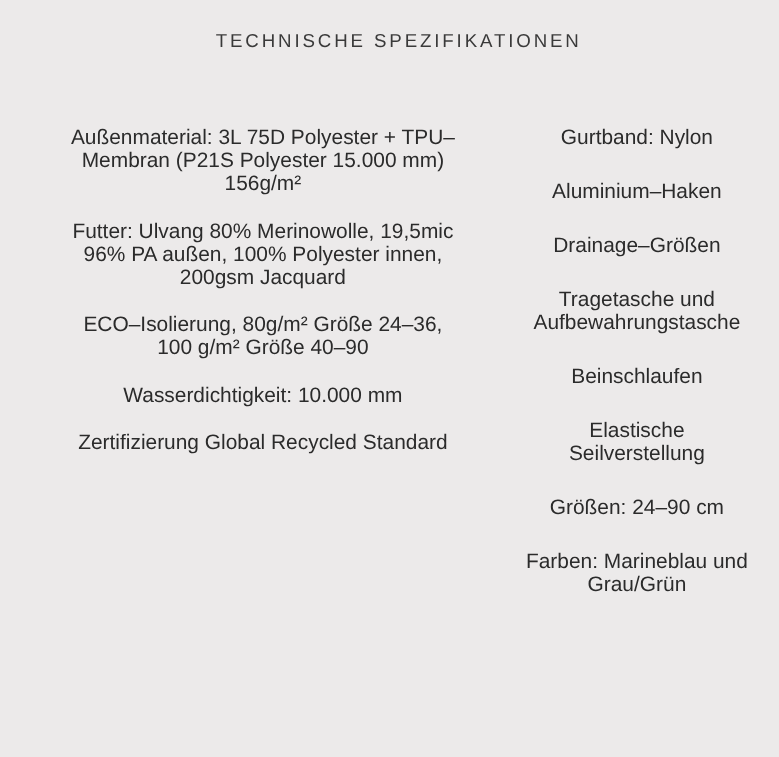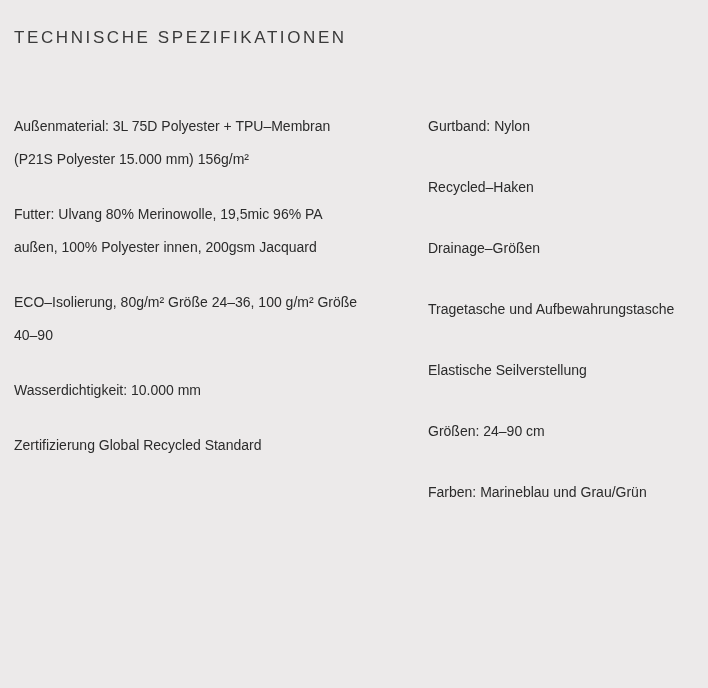--- a/index.html
+++ b/index.html
@@ -12,21 +12,22 @@
     background: #eceaea;
     font-family: "Liberation Sans", sans-serif;
     color: #2b2b2b;
     overflow: hidden;
   }
   .page {
     position: relative;
     width: 708px;
     height: 688px;
     box-sizing: border-box;
-    padding: 24px 28px 0 12px;
+    padding: 24px 28px 0 43px;
+    text-align: center;
   }
   .section-title {
     font-size: 17px;
     letter-spacing: 2.6px;
     color: #3a3a3a;
     font-weight: 400;
     margin: 4px 0 0 2px;
     white-space: nowrap;
   }
   .columns {
@@ -38,25 +39,26 @@
     flex: 0 0 388px;
     padding-left: 2px;
     box-sizing: border-box;
   }
   .col-right {
     flex: 1 1 auto;
     padding-left: 28px;
     box-sizing: border-box;
   }
   .spec-item {
-    font-size: 14px;
-    line-height: 33px;
+    font-size: 19px;
+    line-height: 21px;
     color: #2b2b2b;
     margin-bottom: 22px;
     max-width: 350px;
+    margin-left: 19px;
   }
   .col-right .spec-item {
     margin-bottom: 28px;
     max-width: 260px;
   }
 </style>
 </head>
 <body>
 
 <div class="page">
@@ -68,22 +70,23 @@
     <div class="col-left">
       <p class="spec-item">Außenmaterial: 3L 75D Polyester + TPU–Membran (P21S Polyester 15.000 mm) 156g/m²</p>
       <p class="spec-item">Futter: Ulvang 80% Merinowolle, 19,5mic 96% PA außen, 100% Polyester innen, 200gsm Jacquard</p>
       <p class="spec-item">ECO–Isolierung, 80g/m² Größe 24–36, 100 g/m² Größe 40–90</p>
       <p class="spec-item">Wasserdichtigkeit: 10.000 mm</p>
       <p class="spec-item">Zertifizierung Global Recycled Standard</p>
     </div>
 
     <div class="col-right">
       <p class="spec-item">Gurtband: Nylon</p>
-      <p class="spec-item">Recycled–Haken</p>
+      <p class="spec-item">Aluminium–Haken</p>
       <p class="spec-item">Drainage–Größen</p>
       <p class="spec-item">Tragetasche und Aufbewahrungstasche</p>
+      <p class="spec-item">Beinschlaufen</p>
       <p class="spec-item">Elastische Seilverstellung</p>
       <p class="spec-item">Größen: 24–90 cm</p>
       <p class="spec-item">Farben: Marineblau und Grau/Grün</p>
     </div>
 
   </div>
 </div>
 
 </body></html>

